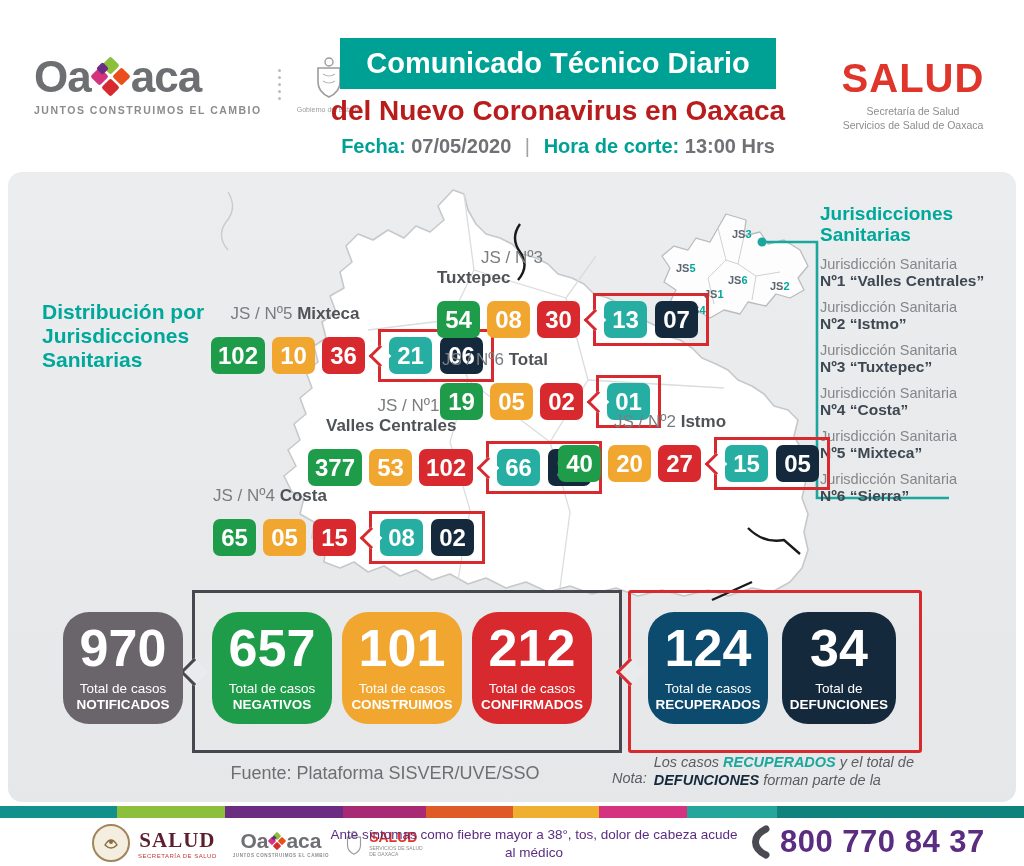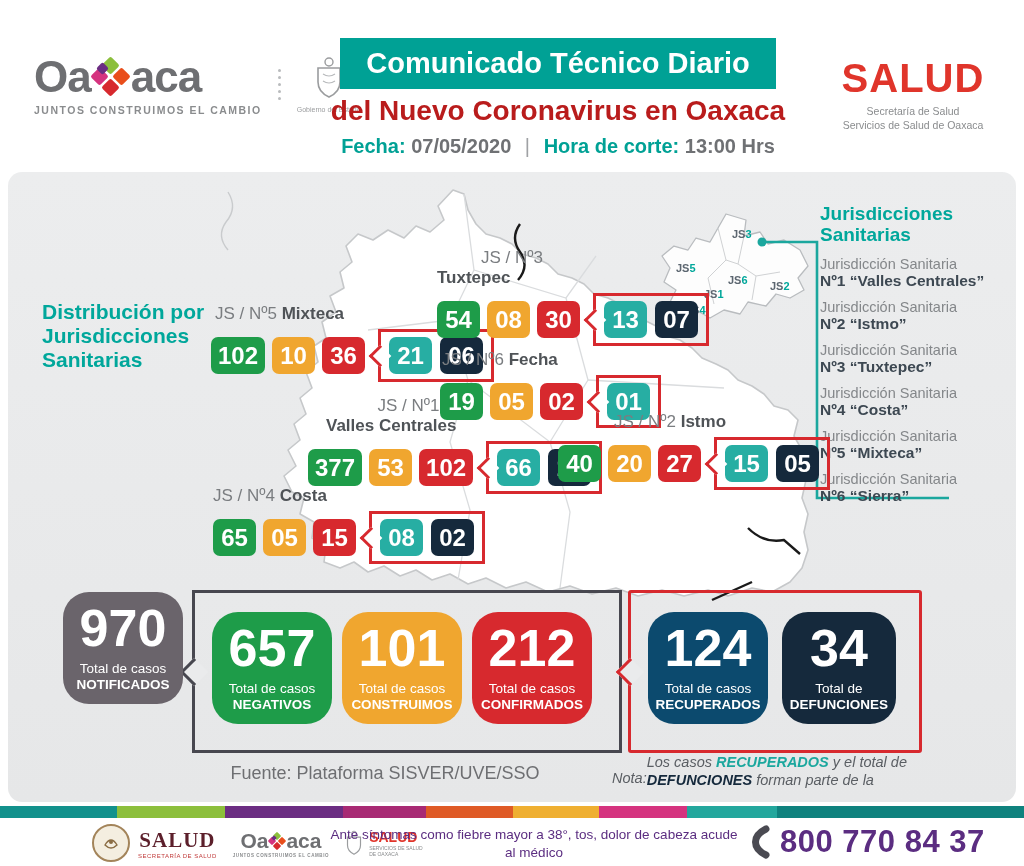--- a/index.html
+++ b/index.html
@@ -67,49 +67,49 @@
   .badges{display:flex;align-items:center;gap:7px;}
   .badge{display:flex;align-items:center;justify-content:center;height:37px;min-width:43px;
          padding:0 7px;box-sizing:border-box;border-radius:7px;color:#fff;
          font-weight:bold;font-size:24px;}
   .b-neg{background:#1E9C49;} .b-sos{background:#F0A62F;} .b-con{background:#D7292E;}
   .b-rec{background:#27AEA3;} .b-def{background:#15293C;}
   .rbox{position:relative;display:flex;gap:8px;border:3px solid #D7292E;padding:5px 8px;margin-left:6px;}
   .notch{position:absolute;left:-9px;top:50%;width:13px;height:13px;background:#fff;
          transform:translateY(-50%) rotate(45deg);
          border-left:3px solid #D7292E;border-bottom:3px solid #D7292E;}
-  .r-mixteca{left:211px;top:304px;} .r-mixteca .r-label{margin-left:4px;width:160px;}
+  .r-mixteca{left:211px;top:304px;} .r-mixteca .r-label{margin-left:4px;text-align:center;width:160px;}
   .r-tuxtepec{left:437px;top:248px;} .r-tuxtepec .r-label{width:150px;}
   .r-sierra{left:440px;top:350px;} .r-sierra .r-label{margin-left:2px;}
   .r-valles{left:308px;top:396px;} .r-valles .r-label{width:165px;margin-left:18px;}
   .r-istmo{left:558px;top:412px;} .r-istmo .r-label{margin-left:56px;}
   .r-costa{left:213px;top:486px;} .r-costa .r-label{}
 
   
   .statbox{position:absolute;width:120px;height:112px;border-radius:26px;color:#fff;text-align:center;}
   .statbox .num{font-size:52px;font-weight:bold;line-height:1;margin-top:10px;}
   .statbox .l1{font-size:13.5px;margin-top:7px;}
   .statbox .l2{font-size:13.5px;font-weight:bold;margin-top:1px;}
-  .s-not{left:63px;top:592px;background:#6A646B;}
+  .s-not{left:63px;top:612px;background:#6A646B;}
   .s-neg{left:212px;top:612px;background:#1E9C49;}
   .s-sos{left:342px;top:612px;background:#F0A62F;}
   .s-con{left:472px;top:612px;background:#D7292E;}
   .s-rec{left:648px;top:612px;background:#0c4a6e;}
   .s-def{left:782px;top:612px;background:#15293C;width:114px;}
   .outline-dark{left:192px;top:590px;width:424px;height:157px;border:3.5px solid #47474F;}
   .outline-red{left:628px;top:590px;width:288px;height:157px;border:3.5px solid #D7292E;border-radius:3px;}
   .big-notch{position:absolute;left:-11px;top:50%;width:17px;height:17px;background:#EAEBEC;
              transform:translateY(-50%) rotate(45deg);}
   .outline-dark .big-notch{border-left:3.5px solid #47474F;border-bottom:3.5px solid #47474F;}
   .outline-red .big-notch{border-left:3.5px solid #D7292E;border-bottom:3.5px solid #D7292E;}
 
   .fuente{left:205px;top:763px;width:360px;text-align:center;color:#6E6F72;font-size:18px;}
 
   .nota{left:612px;top:753px;width:330px;display:flex;font-style:italic;font-size:14.5px;color:#5A5E63;}
-  .nota-label{margin-top:17px;}
+  .nota-label{margin-right:7px;margin-top:17px;}
   .nota-body span.row{display:block;line-height:1.25;}
   .w-rec{color:#1BA79E;font-weight:bold;}
   .w-def{color:#15293C;font-weight:bold;}
   .w-con{color:#D7292E;font-weight:bold;}
 
   
   .stripe{left:0;top:806px;width:1024px;height:12px;display:flex;}
   .stripe span{height:100%;}
   .f-logos{left:92px;top:824px;display:flex;align-items:center;gap:16px;}
   .seal{width:34px;height:34px;border-radius:50%;background:#F4EEE0;border:2px solid #A3845A;
@@ -289,21 +289,21 @@
         <span class="badge b-sos">08</span>
         <span class="badge b-con">30</span>
         <span class="rbox">
           <span class="notch"></span>
           <span class="badge b-rec">13</span>
           <span class="badge b-def">07</span>
         </span>
       </div>
     </div>
   <div class="region r-sierra">
-      <div class="r-label"><span>JS / Nº6 </span><b>Fecha</b></div>
+      <div class="r-label"><span>JS / Nº6 </span><b>Total</b></div>
       <div class="badges">
         <span class="badge b-neg">19</span>
         <span class="badge b-sos">05</span>
         <span class="badge b-con">02</span>
         <span class="rbox">
           <span class="notch"></span>
           <span class="badge b-rec">01</span>
         </span>
       </div>
     </div>

